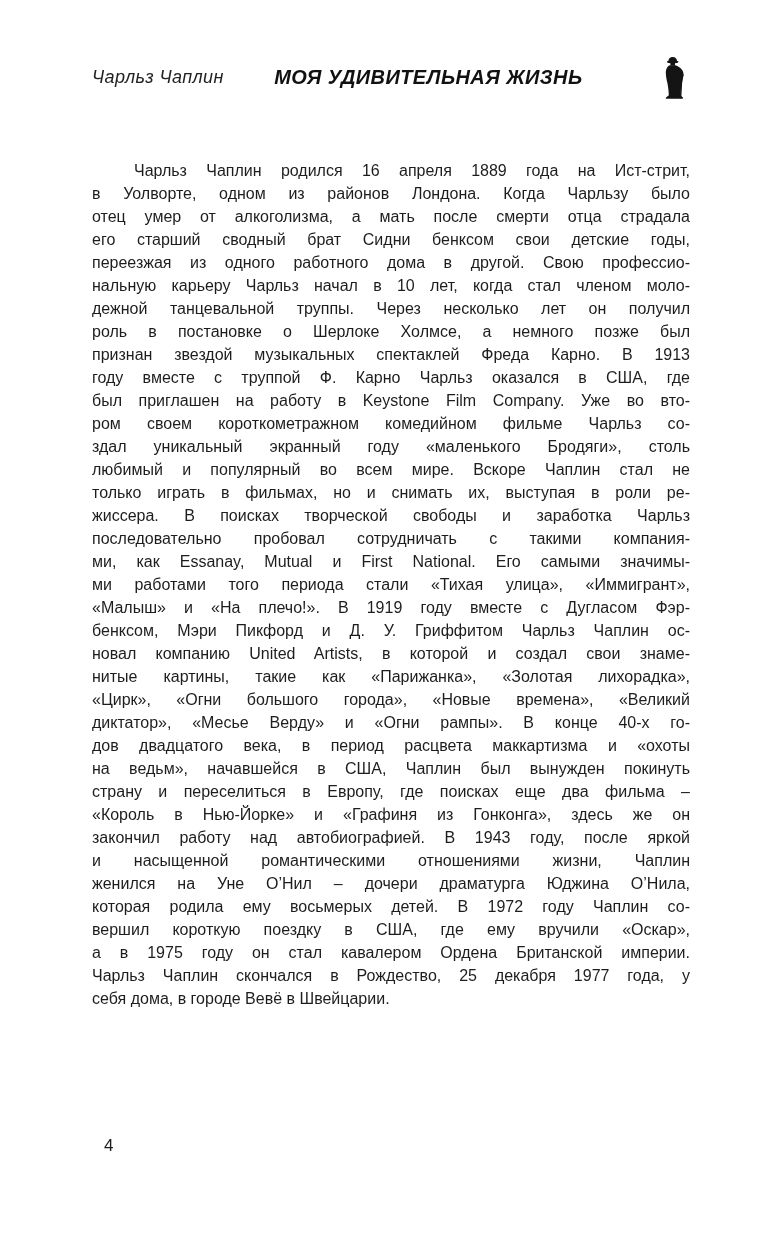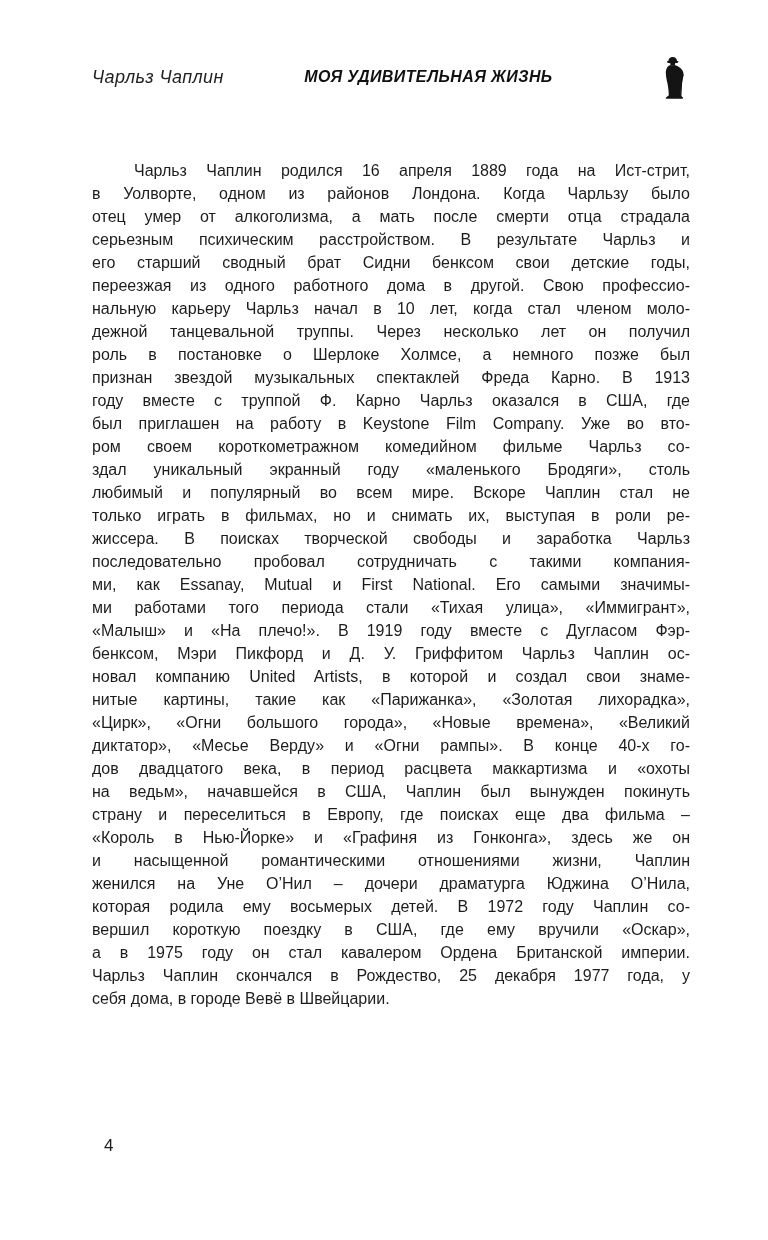--- a/index.html
+++ b/index.html
@@ -32,21 +32,21 @@
     font-size: 18px;
     letter-spacing: 0.4px;
     color: #222;
     white-space: nowrap;
   }
   .book-title {
     flex: 1;
     text-align: center;
     font-weight: bold;
     font-style: italic;
-    font-size: 16px;
+    font-size: 20px;
     letter-spacing: 0.4px;
     color: #111;
     white-space: nowrap;
     padding-right: 26px;
   }
   .tramp-icon {
     width: 31px;
     height: 48px;
     flex: 0 0 auto;
     transform: translateY(2px);
@@ -118,21 +118,20 @@
         </g>
       </svg>
     </span>
   </div>
 
   <div class="body-text">
 
   <div class="bl bl-first">Чарльз Чаплин родился 16 апреля 1889 года на Ист-стрит,</div>
       <div class="bl">в Уолворте, одном из районов Лондона. Когда Чарльзу было</div>
       <div class="bl">отец умер от алкоголизма, а мать после смерти отца страдала</div>
-      <div class="bl">серьезным психическим расстройством. В результате Чарльз и</div>
       <div class="bl">его старший сводный брат Сидни бенксом свои детские годы,</div>
       <div class="bl">переезжая из одного работного дома в другой. Свою профессио-</div>
       <div class="bl">нальную карьеру Чарльз начал в 10 лет, когда стал членом моло-</div>
       <div class="bl">дежной танцевальной труппы. Через несколько лет он получил</div>
       <div class="bl">роль в постановке о Шерлоке Холмсе, а немного позже был</div>
       <div class="bl">признан звездой музыкальных спектаклей Фреда Карно. В 1913</div>
       <div class="bl">году вместе с труппой Ф. Карно Чарльз оказался в США, где</div>
       <div class="bl">был приглашен на работу в Keystone Film Company. Уже во вто-</div>
       <div class="bl">ром своем короткометражном комедийном фильме Чарльз со-</div>
       <div class="bl">здал уникальный экранный году «маленького Бродяги», столь</div>
@@ -145,20 +144,21 @@
       <div class="bl">«Малыш» и «На плечо!». В 1919 году вместе с Дугласом Фэр-</div>
       <div class="bl">бенксом, Мэри Пикфорд и Д. У. Гриффитом Чарльз Чаплин ос-</div>
       <div class="bl">новал компанию United Artists, в которой и создал свои знаме-</div>
       <div class="bl">нитые картины, такие как «Парижанка», «Золотая лихорадка»,</div>
       <div class="bl">«Цирк», «Огни большого города», «Новые времена», «Великий</div>
       <div class="bl">диктатор», «Месье Верду» и «Огни рампы». В конце 40-х го-</div>
       <div class="bl">дов двадцатого века, в период расцвета маккартизма и «охоты</div>
       <div class="bl">на ведьм», начавшейся в США, Чаплин был вынужден покинуть</div>
       <div class="bl">страну и переселиться в Европу, где поисках еще два фильма –</div>
       <div class="bl">«Король в Нью-Йорке» и «Графиня из Гонконга», здесь же он</div>
+      <div class="bl">закончил работу над автобиографией. В 1943 году, после яркой</div>
       <div class="bl">и насыщенной романтическими отношениями жизни, Чаплин</div>
       <div class="bl">женился на Уне О’Нил – дочери драматурга Юджина О’Нила,</div>
       <div class="bl">которая родила ему восьмерых детей. В 1972 году Чаплин со-</div>
       <div class="bl">вершил короткую поездку в США, где ему вручили «Оскар»,</div>
       <div class="bl">а в 1975 году он стал кавалером Ордена Британской империи.</div>
       <div class="bl">Чарльз Чаплин скончался в Рождество, 25 декабря 1977 года, у</div>
       <div class="bl bl-end">себя дома, в городе Вевё в Швейцарии.</div>
     </div>
 
   <div class="page-number">4</div>

